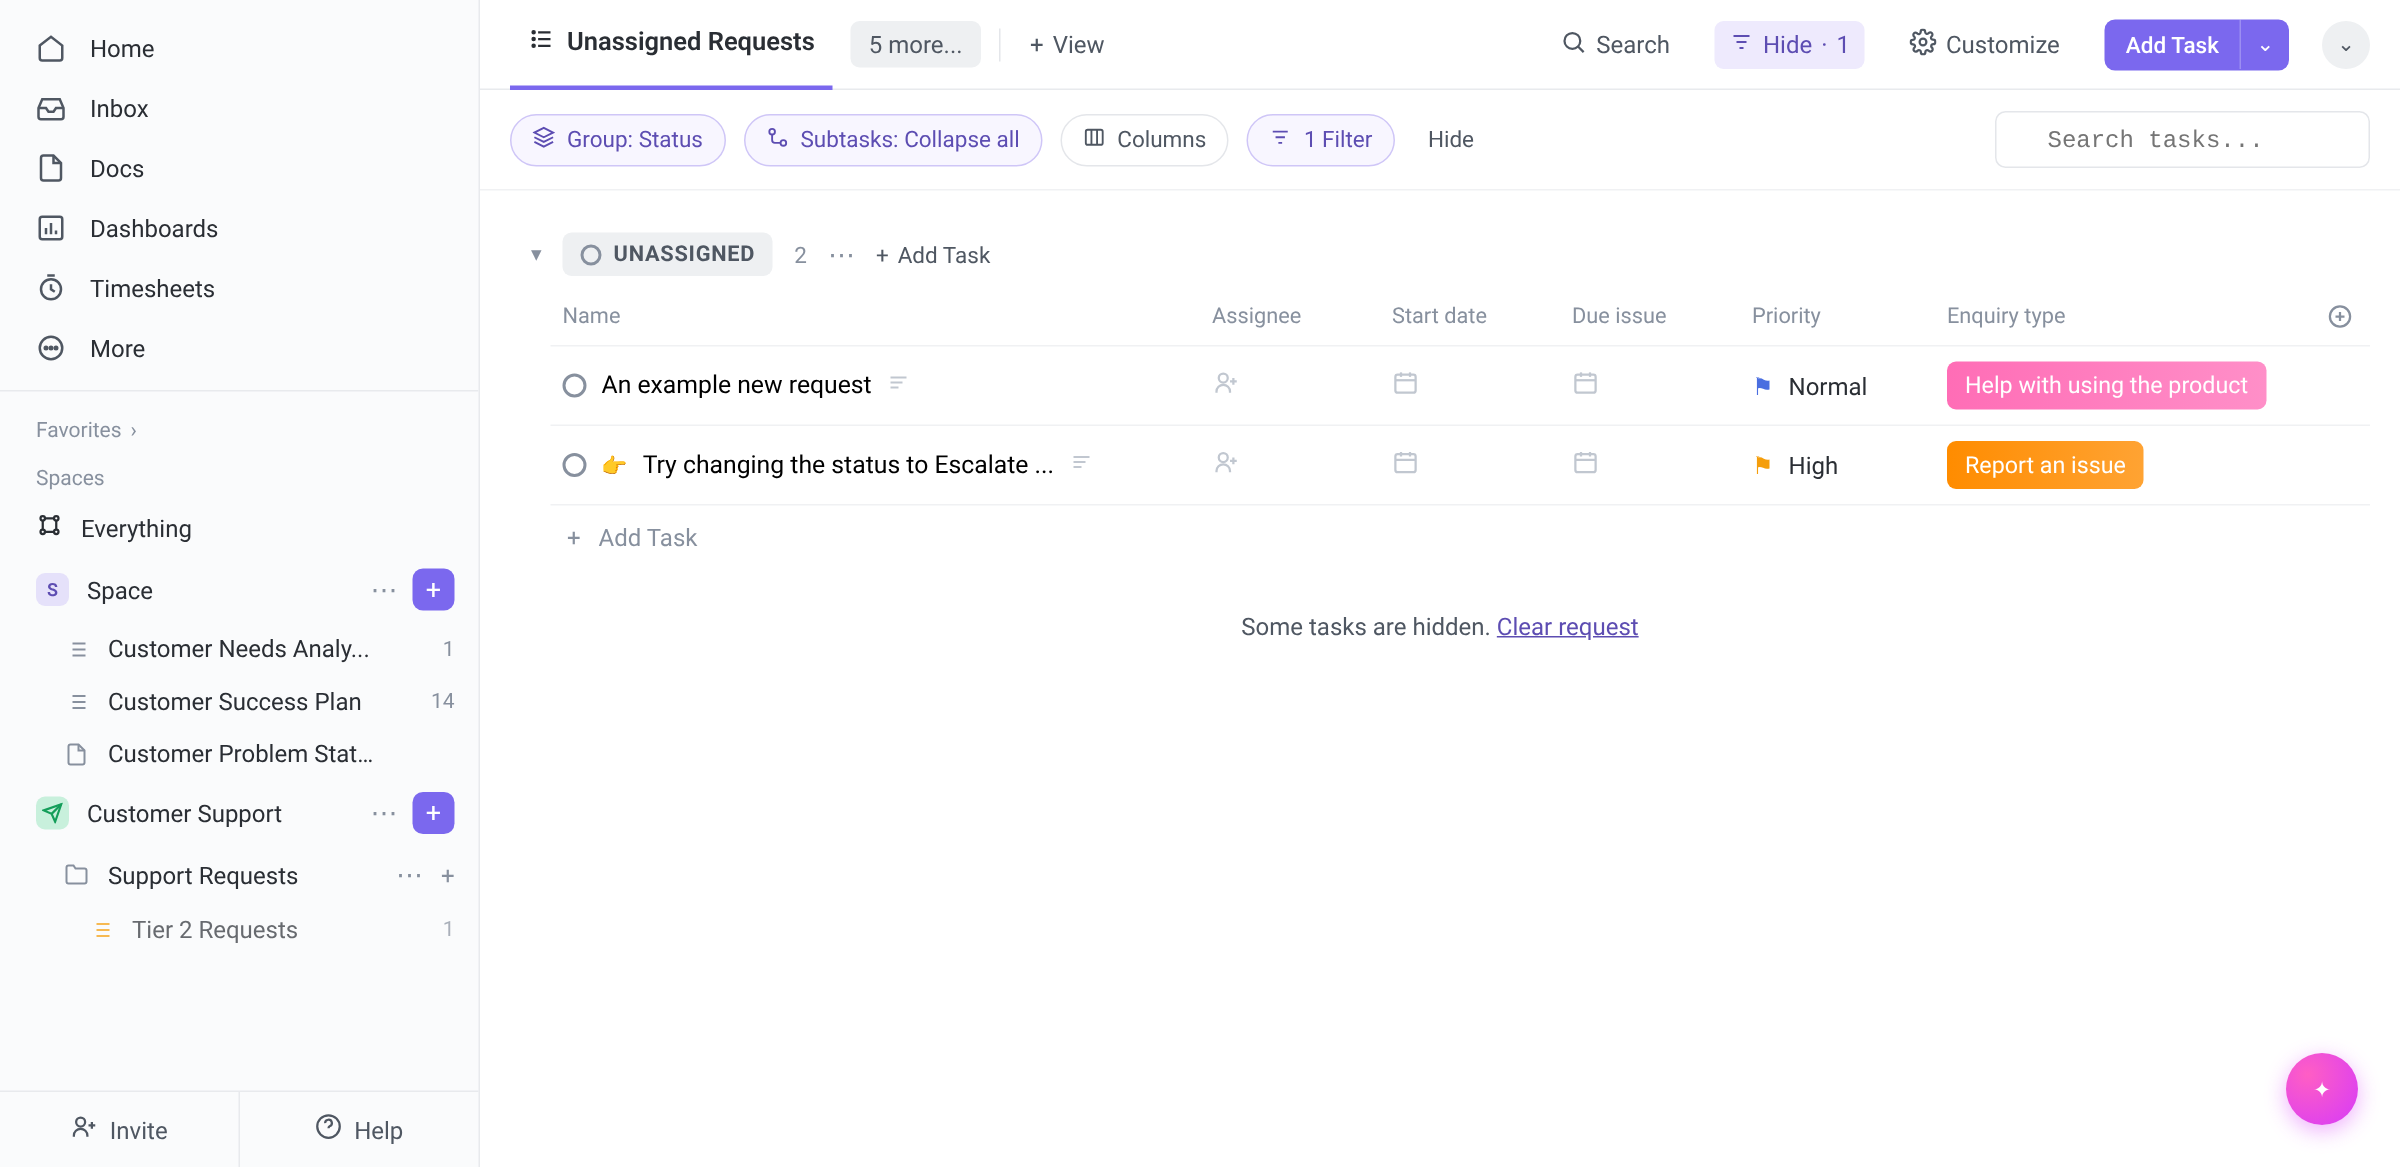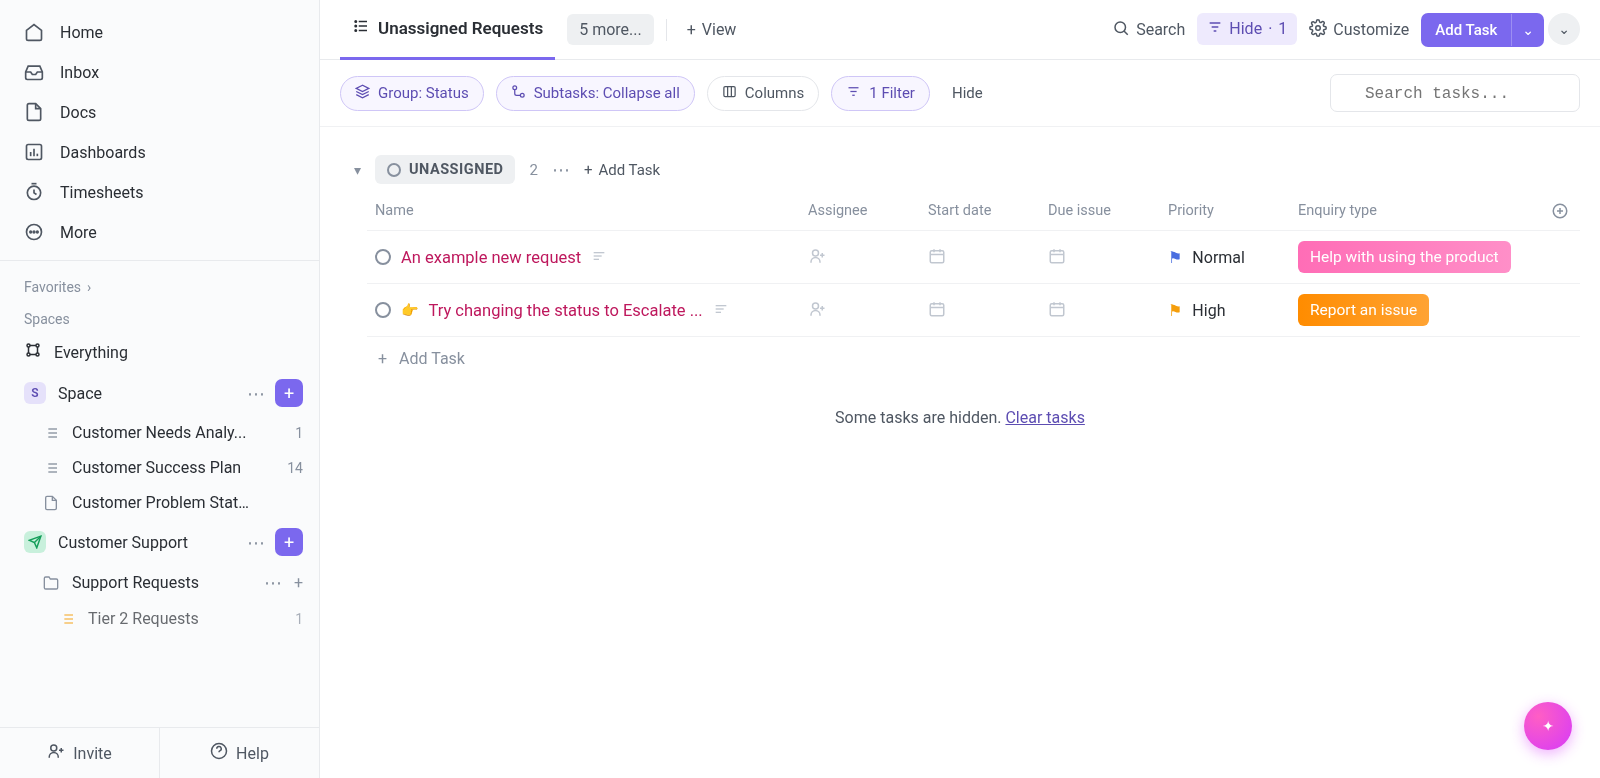--- a/index.html
+++ b/index.html
@@ -30,21 +30,21 @@
 .footer-btn { flex:1; display:flex; align-items:center; justify-content:center; gap:8px; padding:14px 0; color:#4f5762; font-size:16px; cursor:pointer;}
 .footer-btn + .footer-btn { border-left:1px solid #e8eaed; }
 
 
 .main { flex:1; display:flex; flex-direction:column; position:relative; background:#fff;}
 .topbar { display:flex; align-items:center; padding: 0 20px; height: 60px; border-bottom:1px solid #e8eaed; gap:12px;}
 .view-tab { display:flex; align-items:center; gap:8px; padding: 0 12px; height:60px; font-size:17px; font-weight:600; color:#2a2e34; border-bottom:3px solid #7b68ee; cursor:pointer;}
 .more-pill { background:#eef0f2; color:#4f5762; padding:6px 12px; border-radius:6px; font-size:16px; cursor:pointer;}
 .vdiv { width:1px; height:22px; background:#e4e6ea;}
 .ghost-btn { display:flex; align-items:center; gap:6px; color:#4f5762; font-size:16px; cursor:pointer; padding:6px 8px;}
-.topbar-right { margin-left:auto; display:flex; align-items:flex-start; gap:4px;}
+.topbar-right { margin-left:auto; display:flex; align-items:center; gap:22px;}
 .hide-pill { background:#eeeafd; color:#5d4db2; padding:6px 10px; border-radius:6px; display:flex; align-items:center; gap:6px; font-size:16px; cursor:pointer;}
 .add-task-btn { background:#7b68ee; color:#fff; border-radius:7px; display:flex; align-items:center; overflow:hidden; cursor:pointer;}
 .add-task-btn .main-part { padding:8px 14px; font-size:15px; font-weight:500;}
 .add-task-btn .drop-part { padding:8px 10px; border-left:1px solid rgba(255,255,255,0.25);}
 .circle-btn { width:32px; height:32px; border-radius:50%; background:#eef0f2; display:flex; align-items:center; justify-content:center; color:#4f5762; cursor:pointer;}
 
 .toolbar { display:flex; align-items:center; padding: 14px 20px; gap:12px; border-bottom:1px solid #f0f1f3;}
 .pill-outline { border:1px solid #cfc6f7; background:#f8f6ff; color:#5d4db2; padding:7px 14px; border-radius:999px; display:flex; align-items:center; gap:8px; font-size:15px; cursor:pointer;}
 .pill-outline-gray { border:1px solid #e4e6ea; color:#4f5762; padding:7px 14px; border-radius:999px; display:flex; align-items:center; gap:8px; font-size:15px; cursor:pointer;}
 .hide-link { color:#4f5762; font-size:15px; padding:0 10px; cursor:pointer;}
@@ -57,21 +57,21 @@
 .status-dot { width:14px; height:14px; border:2px solid #87909e; border-radius:50%; }
 .group-count { color:#87909e; font-size:15px;}
 .group-dots { color:#87909e; font-size:18px; cursor:pointer;}
 .group-add { color:#4f5762; display:flex; align-items:center; gap:6px; cursor:pointer; font-size:15px;}
 
 .table { margin-left: 27px; }
 .thead { display:grid; grid-template-columns: 1fr 120px 120px 120px 130px 250px 40px; padding:10px 0; color:#87909e; font-size:14.5px; border-bottom:1px solid #f0f1f3;}
 .thead .th { padding:0 8px; }
 .trow { display:grid; grid-template-columns: 1fr 120px 120px 120px 130px 250px 40px; align-items:center; padding:10px 0; border-bottom:1px solid #f0f1f3;}
 .trow .td { padding:0 8px; display:flex; align-items:center; gap:10px;}
-.task-name { font-size:16.5px; color:#be185d; white-space:nowrap; overflow:hidden; text-overflow:ellipsis;}
+.task-name { font-size:16.5px; color:#000000; white-space:nowrap; overflow:hidden; text-overflow:ellipsis;}
 .status-circle { width:16px; height:16px; border:2px solid #87909e; border-radius:50%; flex-shrink:0;}
 .faint-ico { color:#c1c7d0; }
 .flag { font-size:16px; }
 .flag-blue { color:#4a6ee0; }
 .flag-orange { color:#f59e0b; }
 .priority-txt { font-size:16px; color:#2a2e34;}
 .tag { border-radius:6px; padding:7px 12px; font-size:15.5px; color:#fff; text-align:center; white-space:nowrap;}
 .tag-pink { background: linear-gradient(90deg, #ff6db6, #ff8fc8);}
 .tag-orange { background: linear-gradient(90deg, #ff8c00, #ffa333);}
 .add-col { display:flex; justify-content:center; align-items:center; color:#87909e; cursor:pointer;}
@@ -488,21 +488,21 @@
           <div class="td"></div>
         </div>
       </div>
 
       <div class="add-task-row">
         <span>+</span>
         <span>Add Task</span>
       </div>
 
       <div class="hidden-msg">
-        <span>Some tasks are hidden. </span><a>Clear tasks</a>
+        <span>Some tasks are hidden. </span><a>Clear request</a>
       </div>
     </div>
 
     <div class="fab">
       <span>✦</span>
     </div>
   </div>
 </div>
 
 </body></html>

